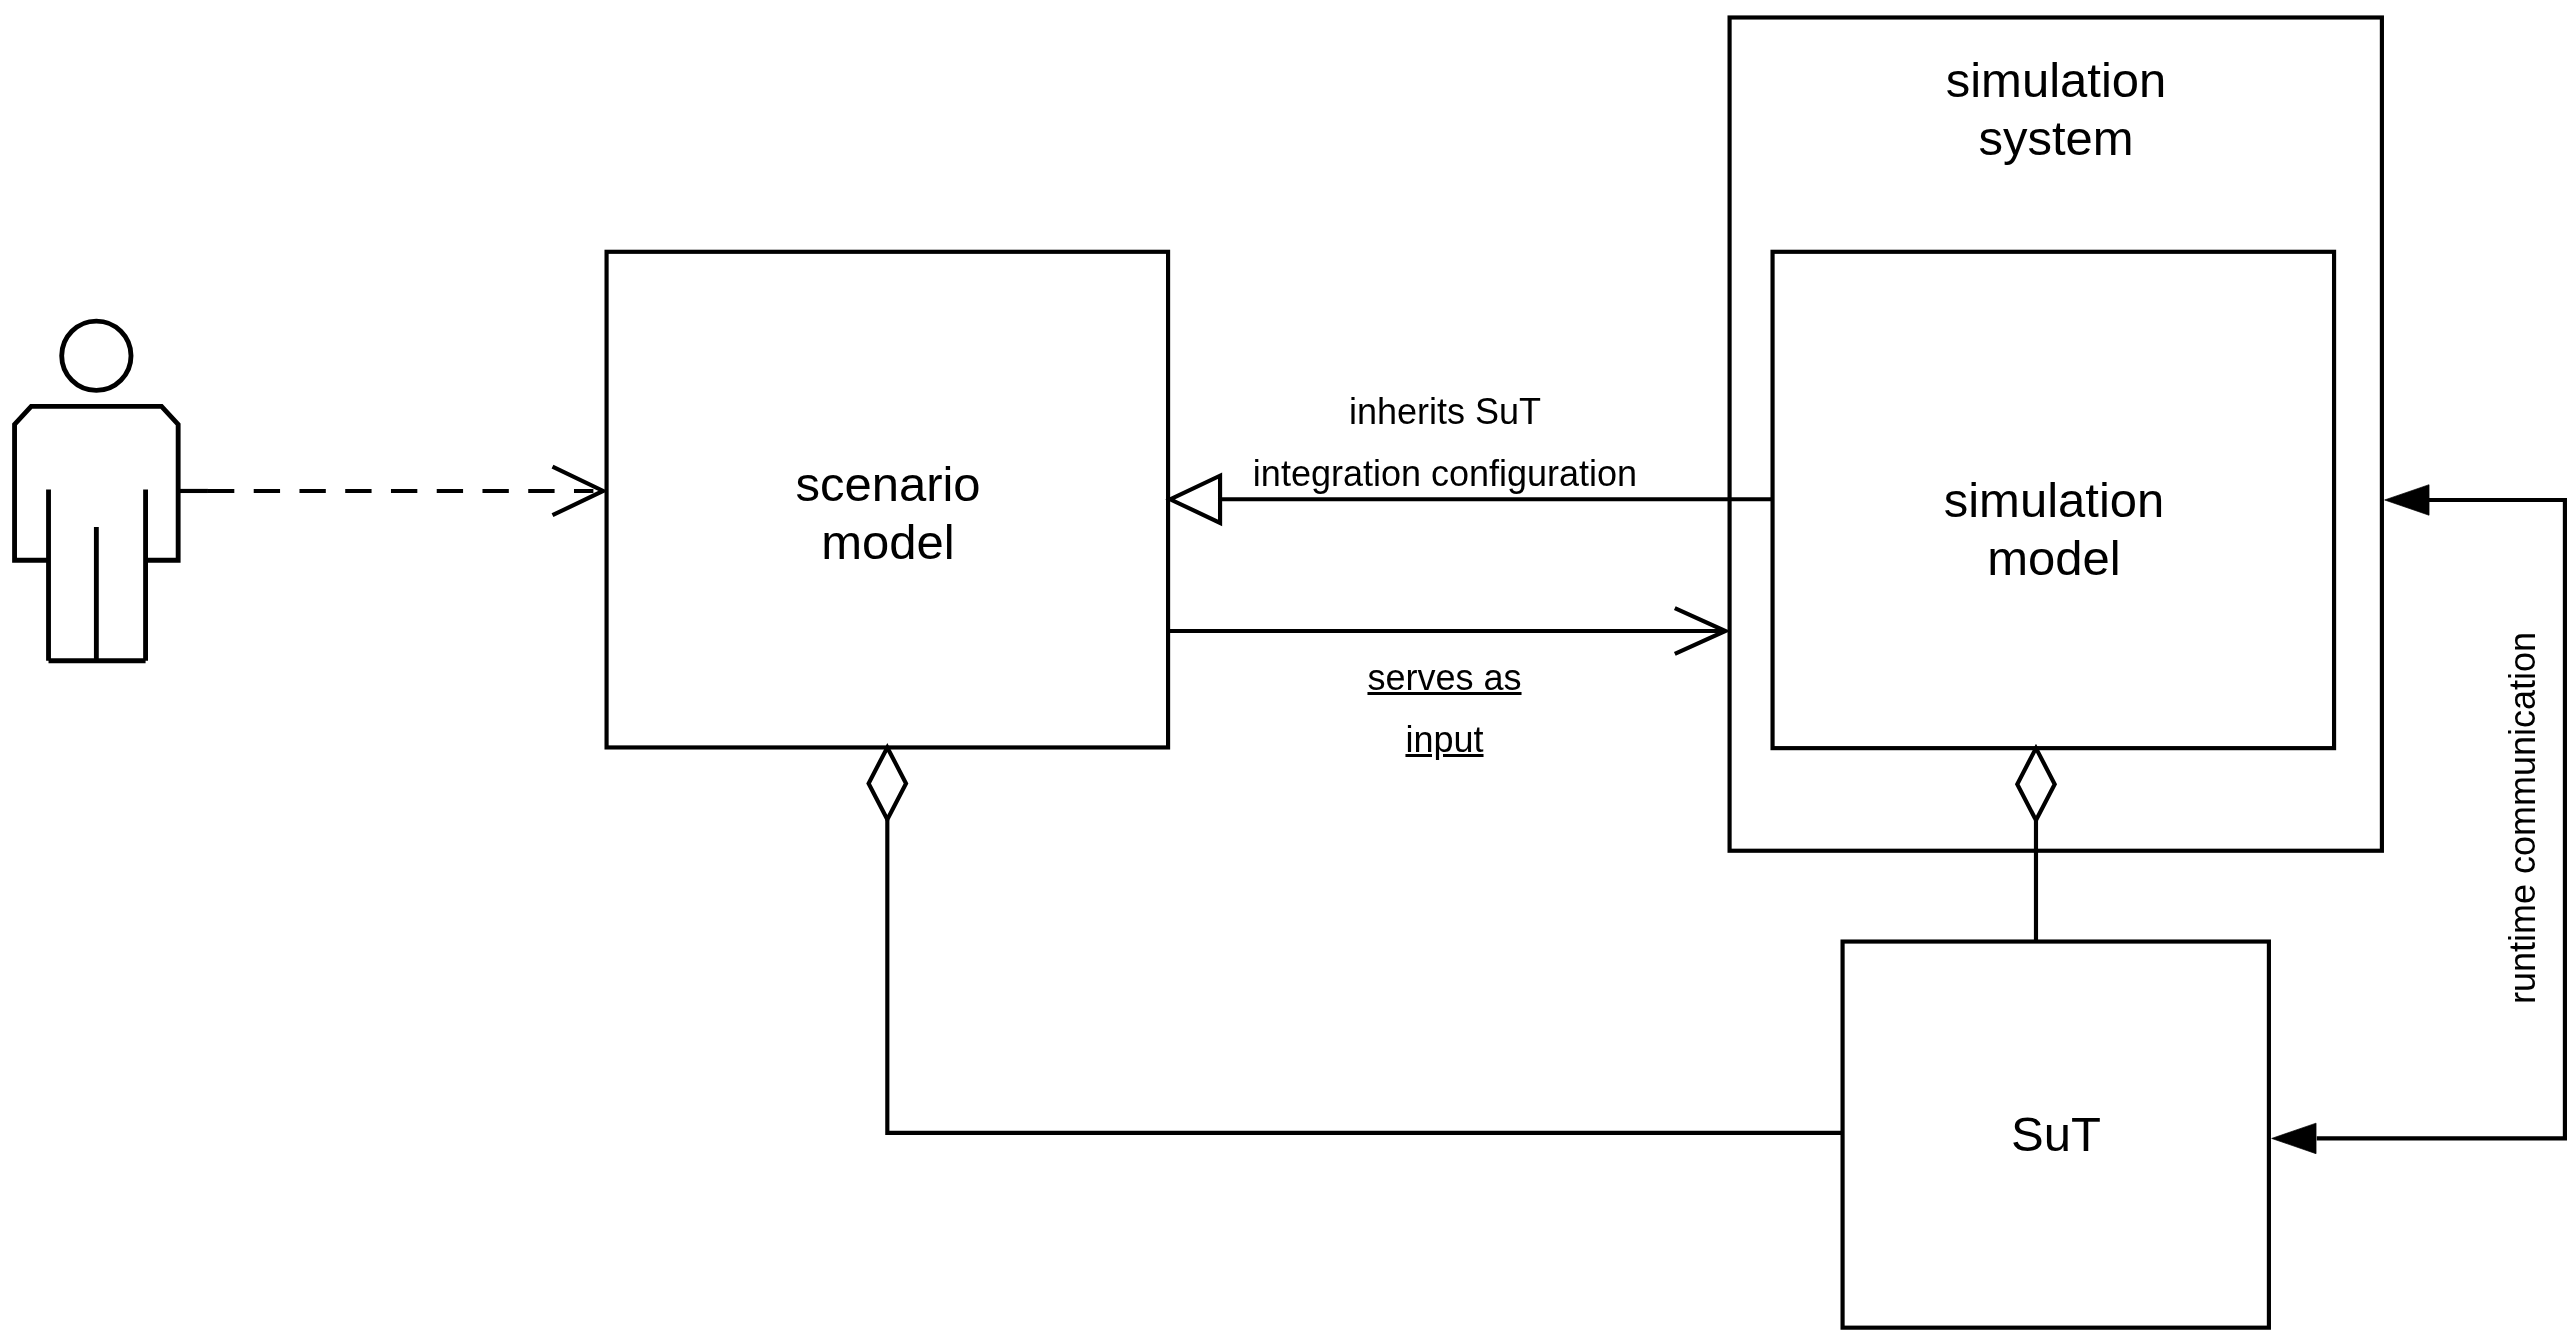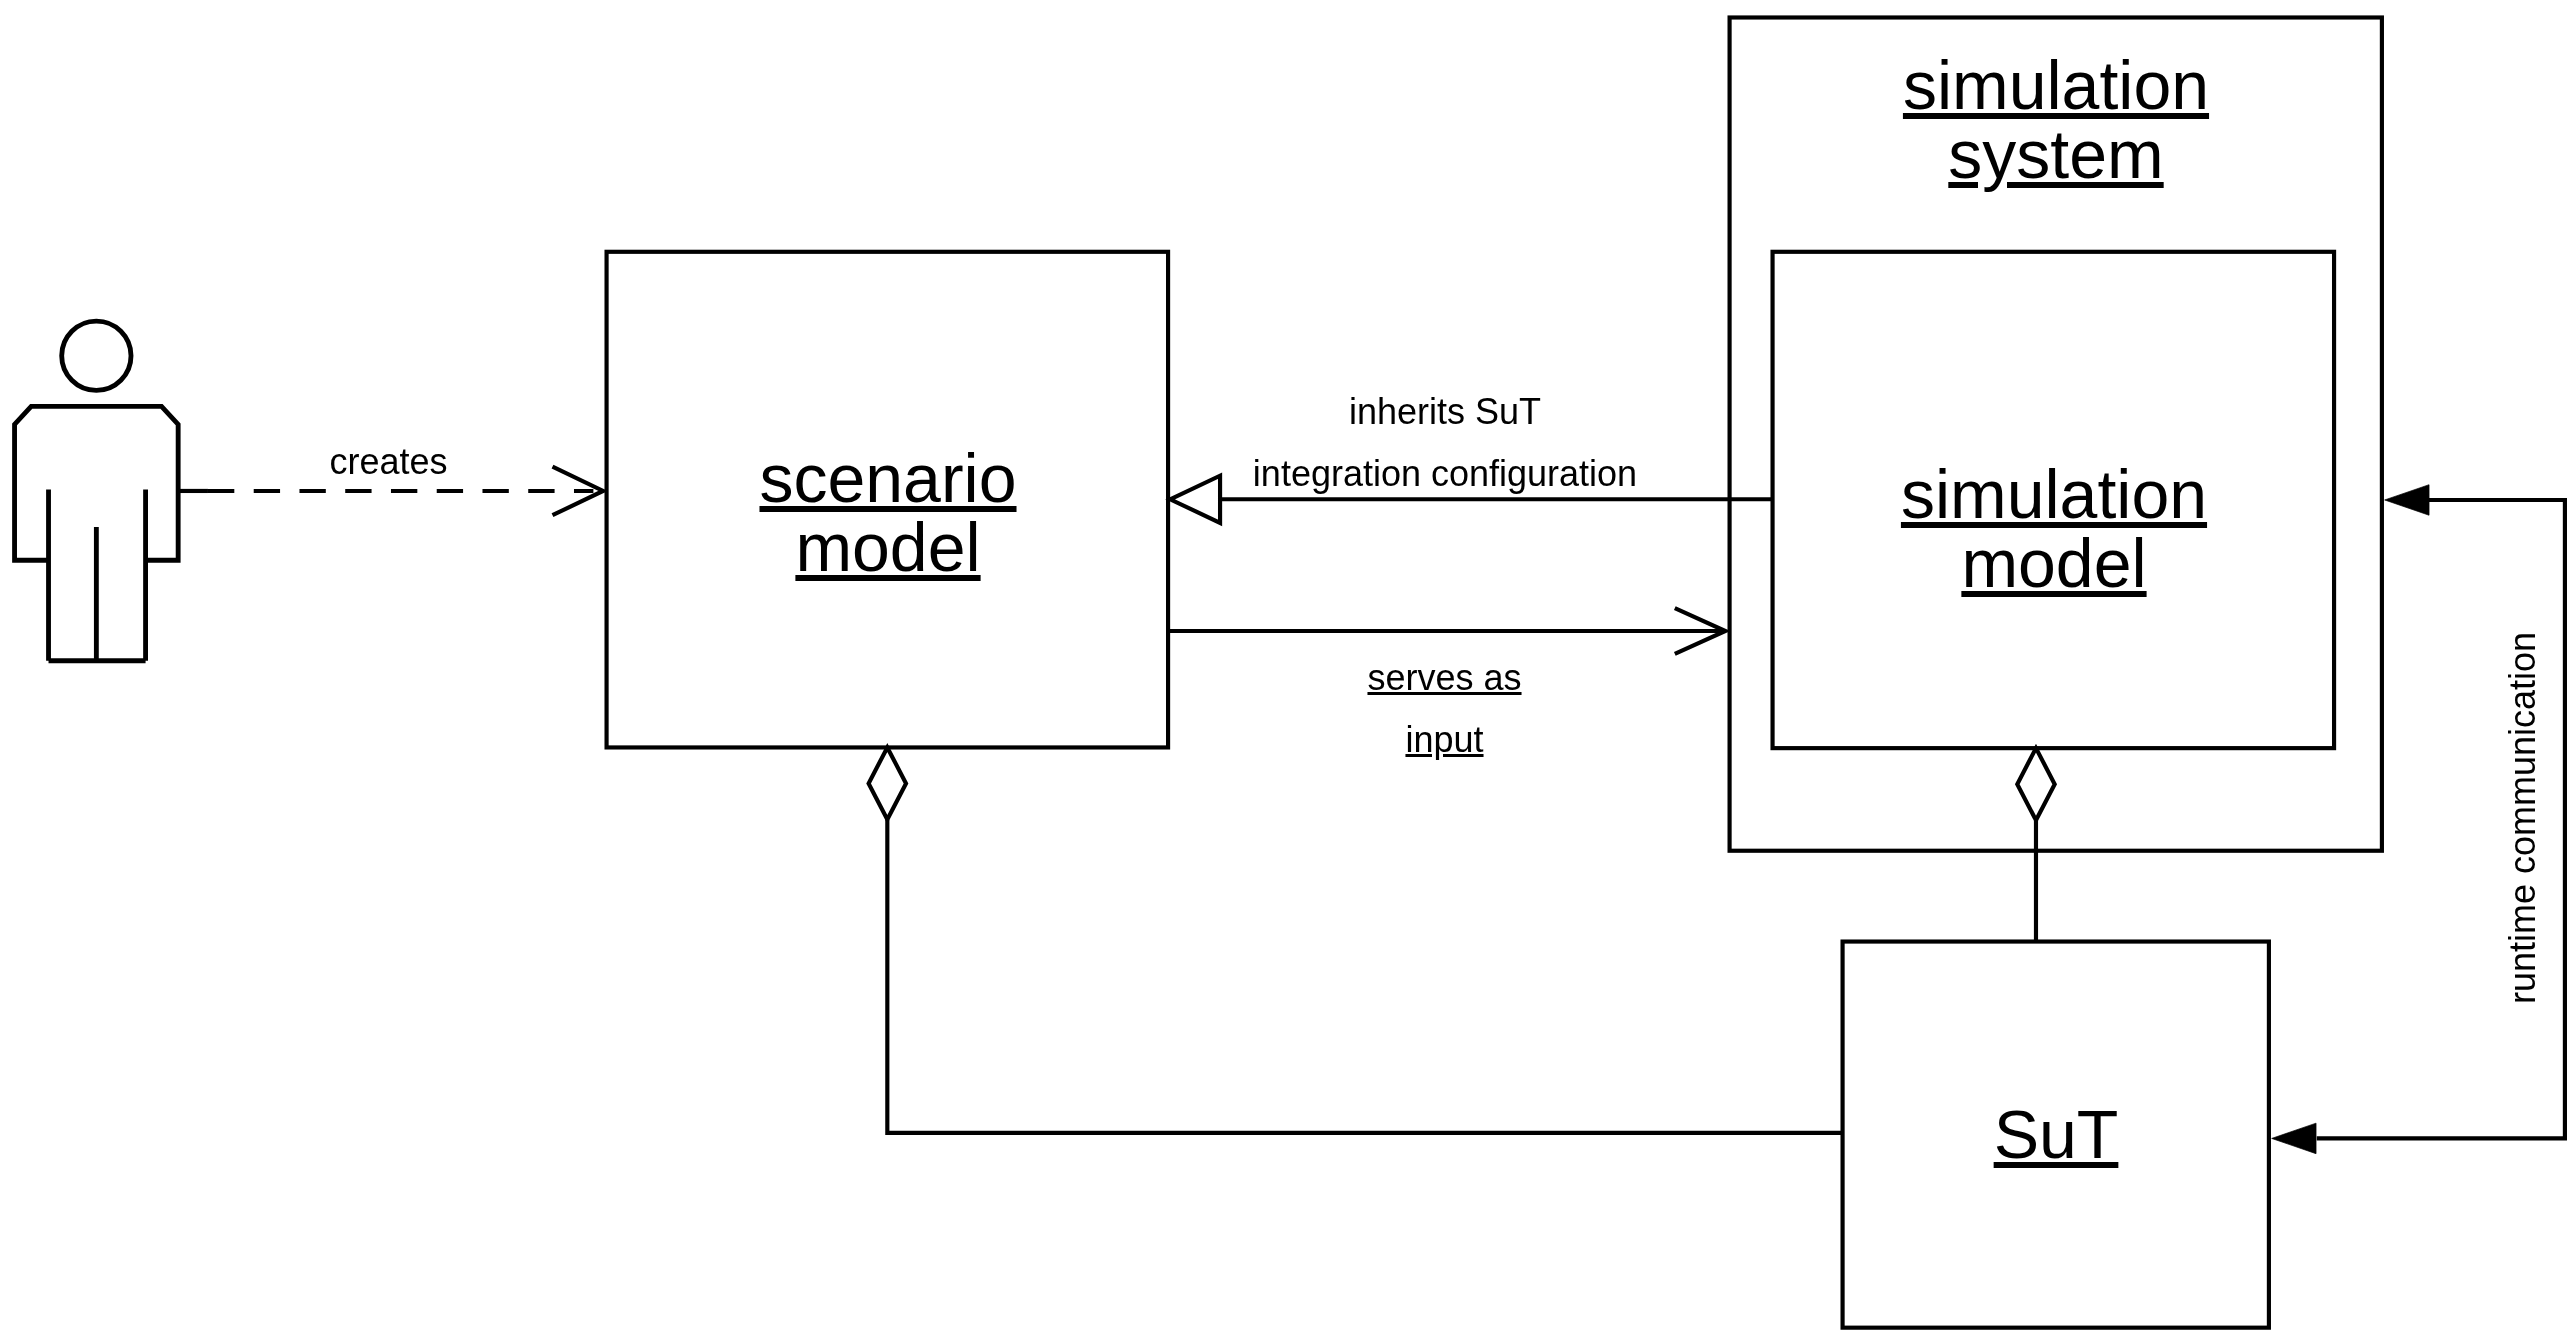--- a/index.html
+++ b/index.html
@@ -21,23 +21,22 @@
     left: 0;
     top: 0;
   }
   .label {
     position: absolute;
     text-align: center;
     white-space: pre-line;
     color: #000000;
   }
   .box-title {
-    font-size: 68px;
-    line-height: 69px;
-    text-decoration: underline;
+    font-size: 49px;
+    line-height: 58px;
   }
   .edge-label {
     font-size: 36px;
     line-height: 62px;
   }
   .scenario-label {
     left: 607px; top: 236px; width: 562px; height: 496px;
     display: flex; align-items: center; justify-content: center;
     padding-top: 58px; box-sizing: border-box;
   }
@@ -127,21 +126,20 @@
 model</div>
 
   <div class="label box-title simsystem-title">simulation
 system</div>
 
   <div class="label box-title simmodel-label">simulation
 model</div>
 
   <div class="label box-title sut-label">SuT</div>
 
-  <div class="label edge-label creates-label">creates</div>
 
   <div class="label edge-label inherits-label">inherits SuT
 integration configuration</div>
 
   <div class="label edge-label serves-label">serves as
 input</div>
 
   <div class="label edge-label runtime-label">runtime communication</div>
 
 </div>

